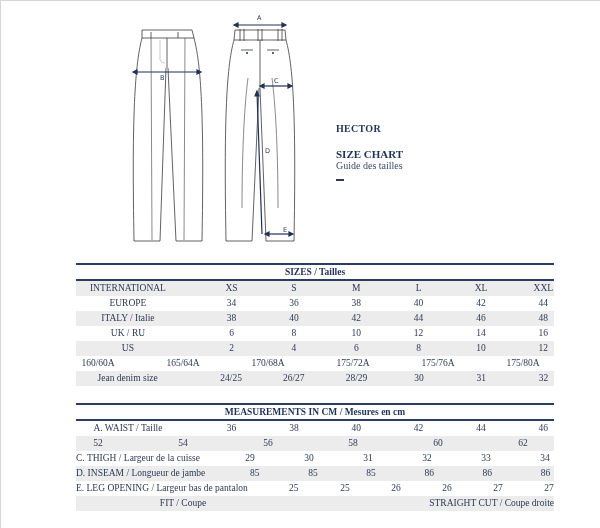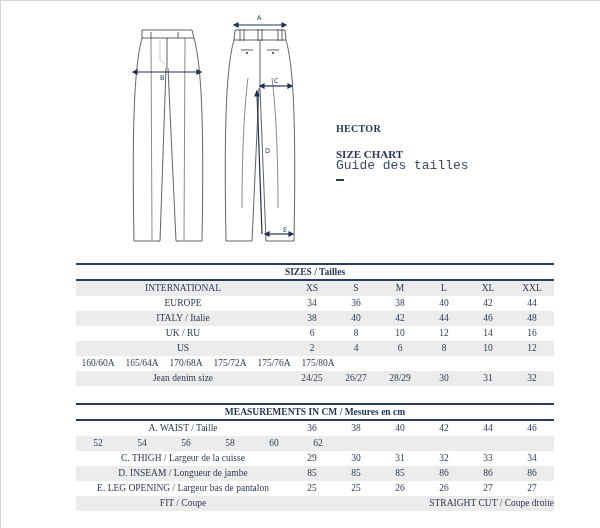--- a/index.html
+++ b/index.html
@@ -8,27 +8,27 @@
     font-family: "DejaVu Serif", "Liberation Serif", serif; color: #2c3a55;
   }
   .frame-top { position: absolute; left: 0; top: 0; width: 600px; height: 1px; background: #d6d6d6; }
   .frame-left { position: absolute; left: 0; top: 0; width: 1px; height: 528px; background: #d6d6d6; }
 
   .illustration { position: absolute; left: 120px; top: 8px; width: 200px; height: 235px; }
 
   .title-block { position: absolute; left: 336px; top: 120px; }
   .brand { font-family: "Liberation Serif", serif; font-weight: bold; font-size: 10px; color: #1f3257; letter-spacing: 0.3px; line-height: 18px; }
   .subtitle { font-family: "Liberation Serif", serif; font-weight: bold; font-size: 11px; color: #1f3257; line-height: 11px; margin-top: 11px; }
-  .subtitle-fr { font-family: Liberation Mono, monospace; font-size: 13px; color: #3a4a6a; line-height: 11px; }
+  .subtitle-fr { font-family: Liberation Serif, serif; font-size: 10px; color: #3a4a6a; line-height: 11px; }
   .dash { width: 8px; height: 2px; background: #2c3a55; margin-top: 8px; }
 
   .tbl { position: absolute; left: 76px; width: 478px; font-family: Liberation Serif, serif; font-size: 9.5px; color: #2c3a55; }
   .tbl .rule { height: 2px; background: #2a3c5f; }
   .tbl .hdr { height: 14px; line-height: 14px; text-align: center; font-weight: bold; color: #1f3257; font-size: 9.5px; }
-  .tbl .row { display: flex; height: 15px; line-height: 15px; }
+  .tbl .row { display: flex; height: 15px; line-height: 15px; gap: 41px; }
   .tbl .row.alt { background: #ececec; }
   .tbl .lab { width: 214px; text-align: center; white-space: nowrap; }
   .tbl .cell { width: 44px; text-align: center; white-space: nowrap; }
   .tbl .span { flex: 1; text-align: right; }
   .tbl1 { top: 263px; }
   .tbl2 { top: 403px; }
 </style>
 </head>
 <body>
 

